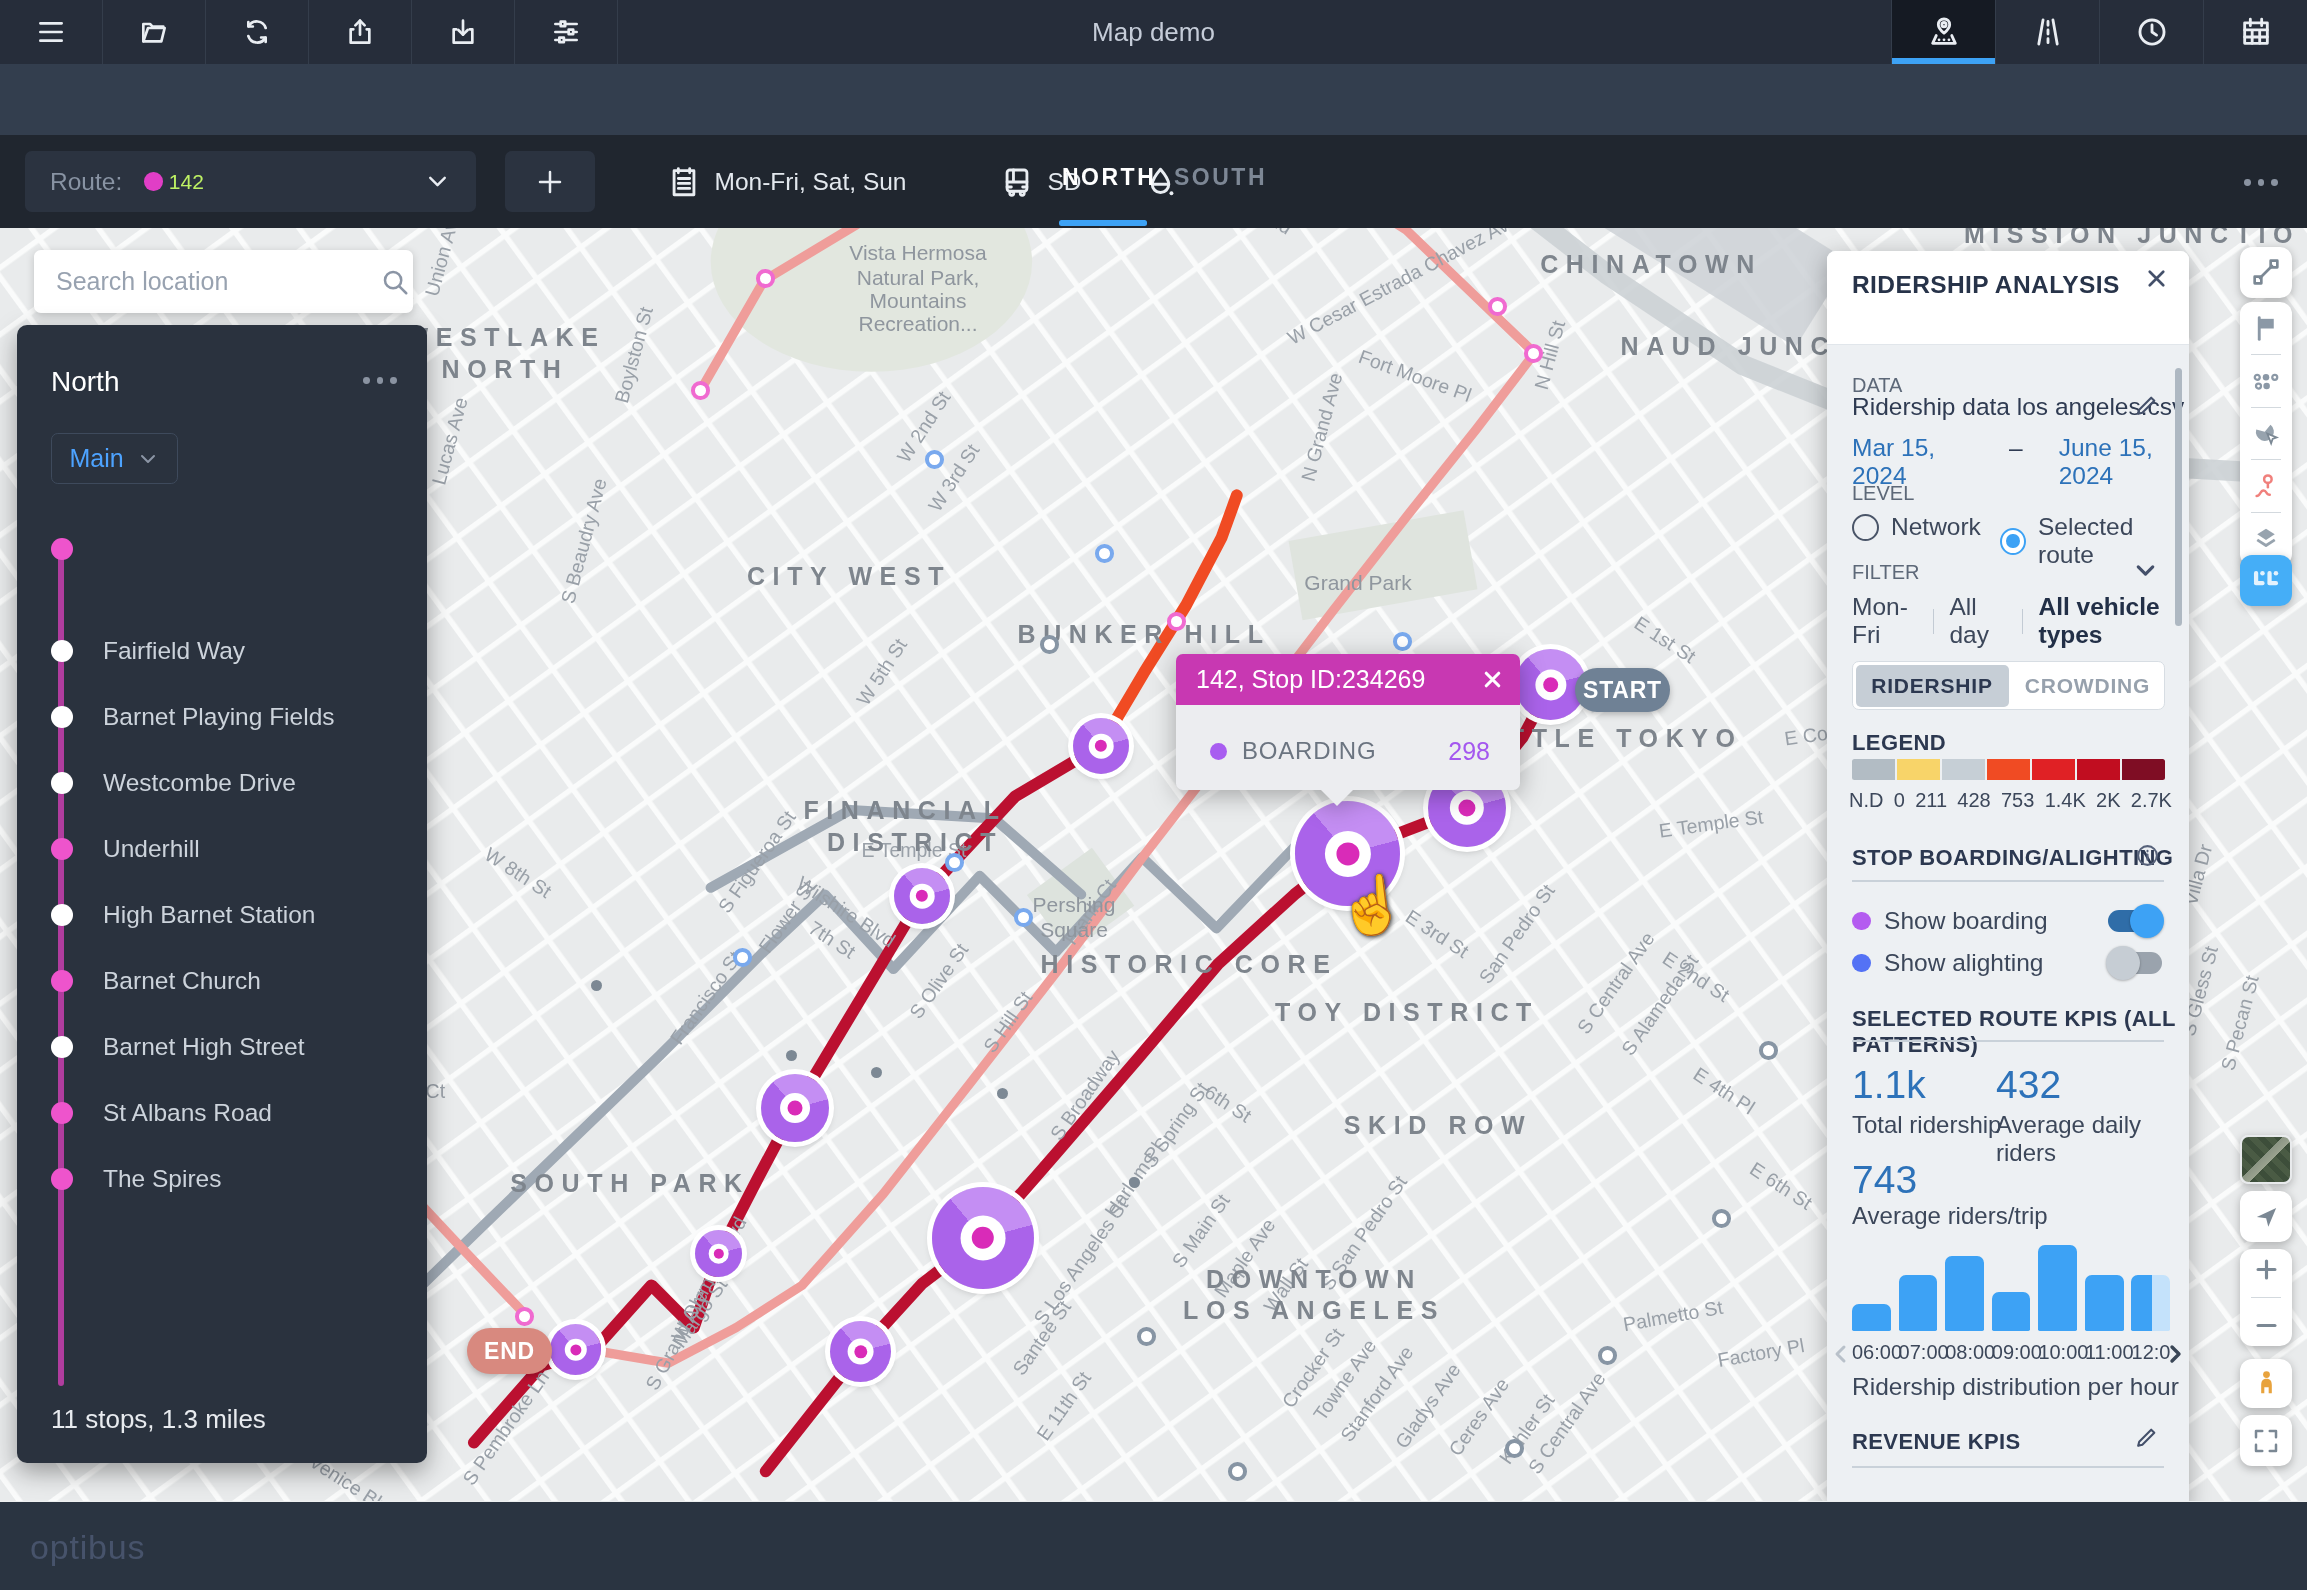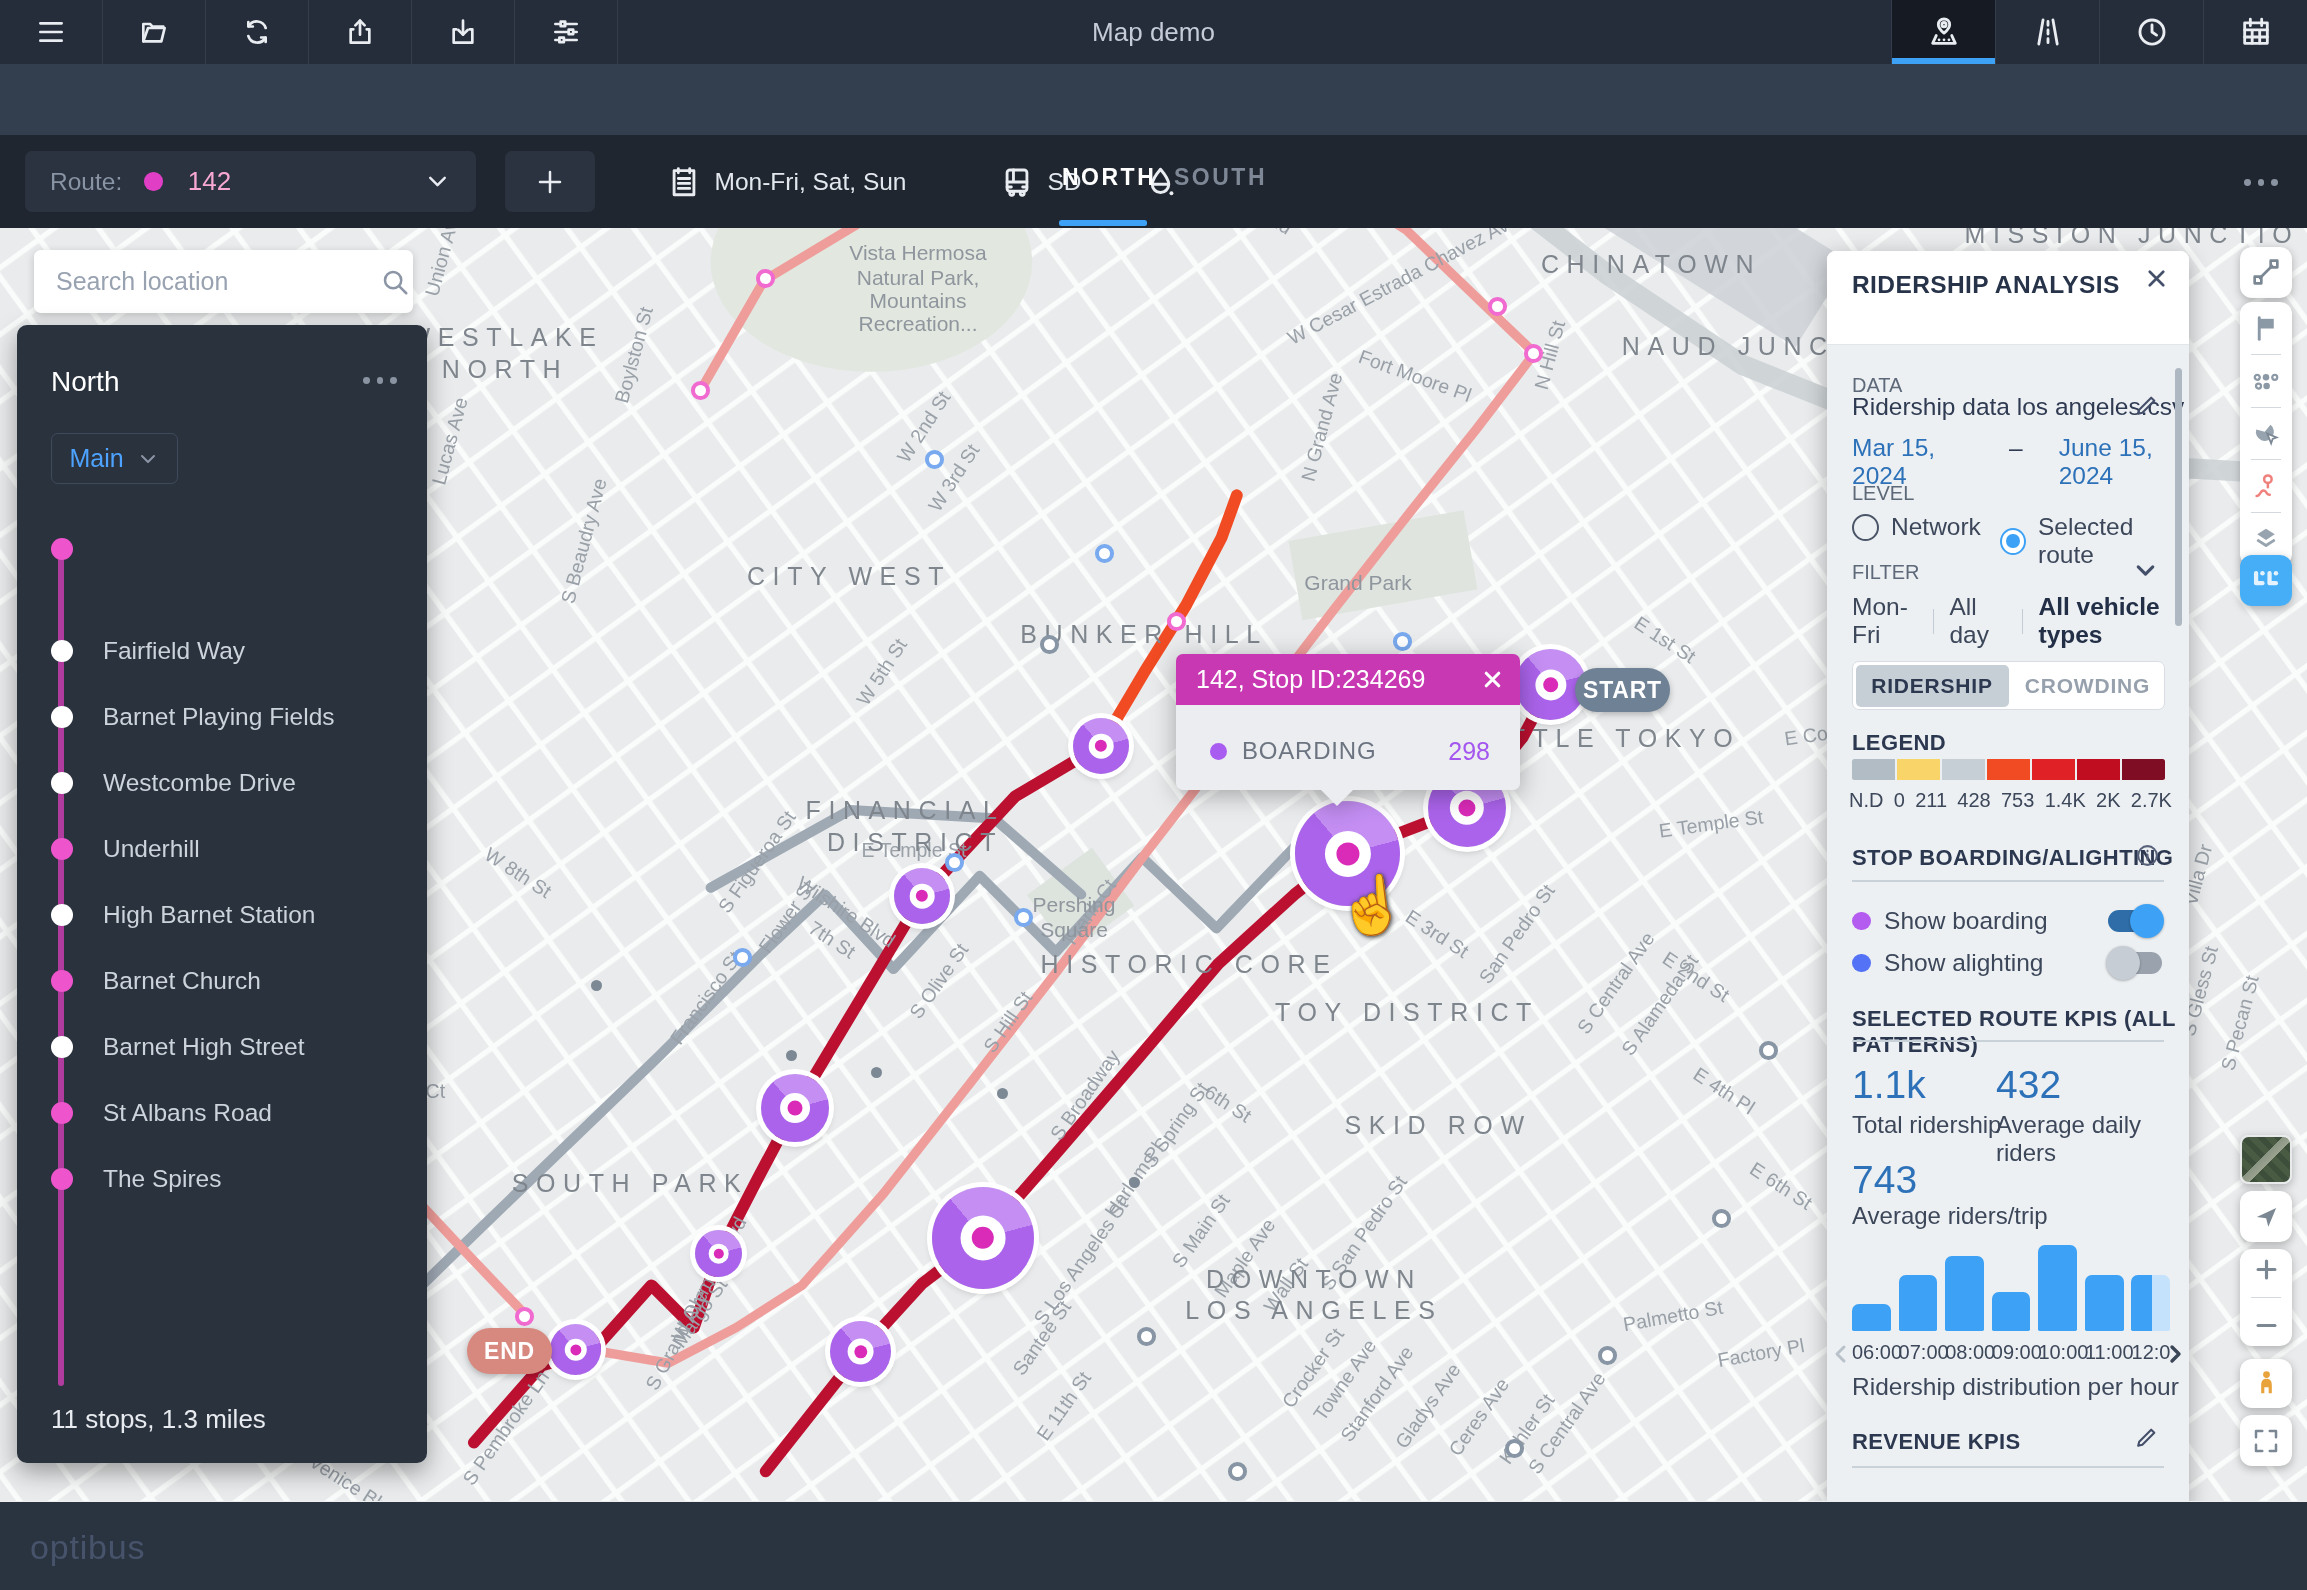--- a/index.html
+++ b/index.html
@@ -19,33 +19,33 @@
   .tb-rbtn{width:103px;border-left:0.8px solid #343d4b;display:flex;align-items:center;justify-content:center;position:relative;cursor:pointer}
   .tb-rbtn.active{background:#151a23}
   .tb-rbtn.active::after{content:"";position:absolute;left:0;right:0;bottom:0;height:6px;background:#3da2f5}
   .subbar{position:absolute;top:64px;height:71px;left:0;right:0;background:#333e4e;z-index:49}
 
   
   .routebar{position:absolute;top:135px;height:93px;left:0;right:0;background:#20262f;z-index:48}
   .route-pill{position:absolute;left:25px;top:16px;width:451px;height:61px;background:#2b3340;border-radius:6.8px;display:flex;align-items:center;cursor:pointer}
   .route-pill .lab{margin-left:25px;color:#8893a3;font-size:24.5px}
   .route-pill .dot{width:18.6px;height:18.6px;border-radius:50%;background:#e13ec6;margin-left:22px}
-  .route-pill .num{margin-left:25px;color:#f9a8d4;font-size:26px}
+  .route-pill .num{margin-left:6px;color:#bef264;font-size:21px}
   .route-pill .chev{position:absolute;right:24px}
   .plus-btn{position:absolute;left:505px;top:16px;width:90px;height:61px;background:#2b3340;border-radius:6.8px;display:flex;align-items:center;justify-content:center;cursor:pointer}
   .chip{position:absolute;top:0;height:93px;display:flex;align-items:center;gap:13.5px;color:#e3e8ee;font-size:24.5px;cursor:pointer}
   .tab{position:absolute;top:29px;font-size:23px;font-weight:600;letter-spacing:2.5px;cursor:pointer}
   .tab.on{color:#fff}.tab.off{color:#7d8795}
   .tab-underline{position:absolute;left:1059px;top:85px;width:88px;height:6px;background:#3da2f5;border-radius:2.5px}
   .dots3{display:flex;gap:6.8px;cursor:pointer}
   .dots3 i{width:6.8px;height:6.8px;border-radius:50%;background:#8a93a1}
 
   
   .map{position:absolute;top:228px;left:0;width:2307px;height:1273px;background:#edeff0;overflow:hidden}
-  .map-label-district{position:absolute;transform:translate(-50%,-50%);font-weight:400;color:#7e858d;letter-spacing:7.6px;font-size:25px;white-space:nowrap;z-index:3}
+  .map-label-district{position:absolute;transform:translate(-50%,-50%);font-weight:700;color:#7e858d;letter-spacing:7.6px;font-size:25px;white-space:nowrap;z-index:3}
   .map-label-place{position:absolute;transform:translate(-50%,-50%);font-size:21px;color:#8f969e;z-index:3;white-space:nowrap}
   .map-label-street{position:absolute;font-size:19.5px;color:#99a0a8;z-index:2;white-space:nowrap}
   .marker{position:absolute;border-radius:50%;z-index:8;cursor:pointer;
     background:conic-gradient(from 320deg,#c48ef3 0 115deg,#aa63ea 115deg 360deg);
     box-shadow:0 0 0 5px #fff,0 3.4px 8.5px rgba(0,0,0,.28)}
   .marker::before{content:"";position:absolute;left:50%;top:50%;width:44%;height:44%;transform:translate(-50%,-50%);border-radius:50%;background:#fff}
   .marker::after{content:"";position:absolute;left:50%;top:50%;width:22%;height:22%;transform:translate(-50%,-50%);border-radius:50%;background:#d92bb8}
   .ministop{position:absolute;width:18.6px;height:18.6px;border-radius:50%;background:#fff;border:4.2px solid #888;box-sizing:border-box;z-index:6}
   .poi{position:absolute;width:11px;height:11px;border-radius:50%;background:#7c8894;z-index:5}
   .pill{position:absolute;display:flex;align-items:center;justify-content:center;color:#fff;font-weight:700;letter-spacing:0.8px;font-size:23px;z-index:12;box-shadow:0 2.5px 6.8px rgba(0,0,0,.25)}

